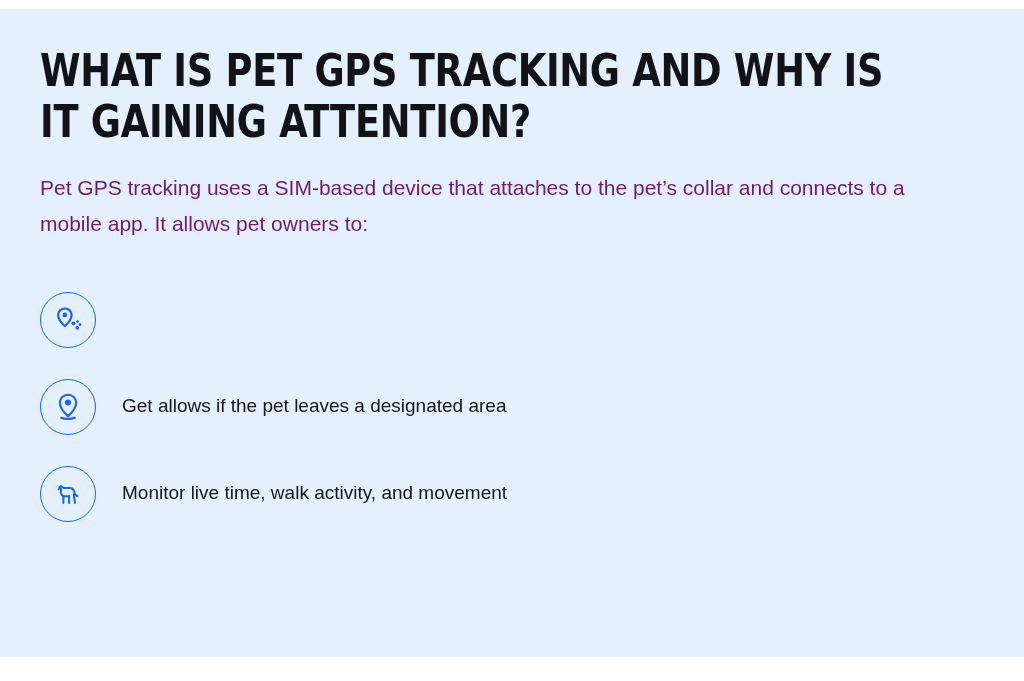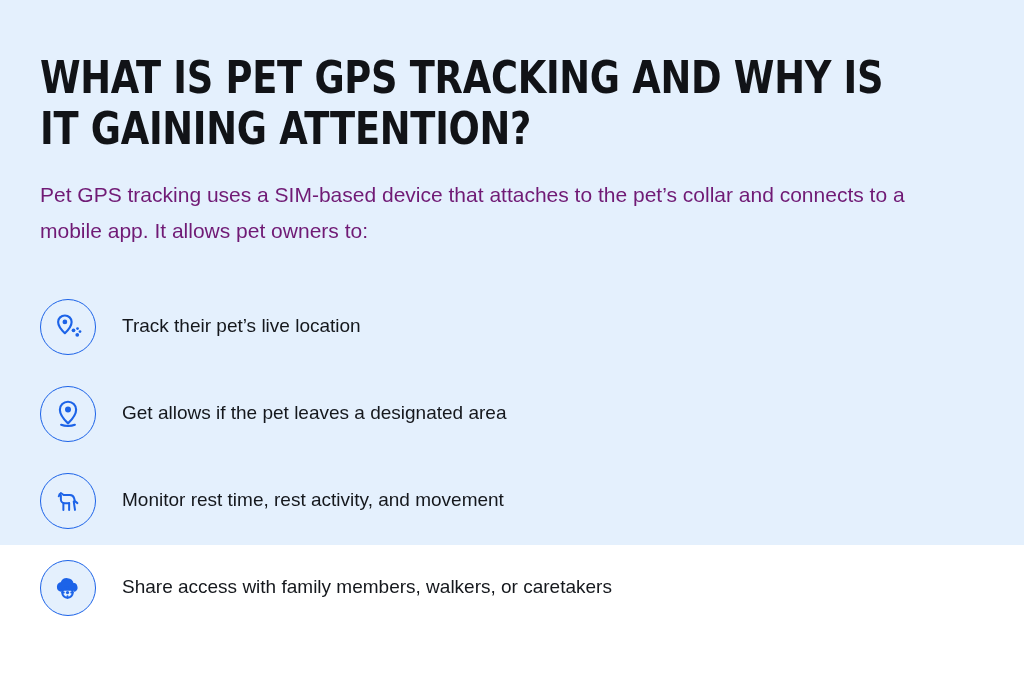--- a/index.html
+++ b/index.html
@@ -9,24 +9,25 @@
   body {
     width: 1024px;
     height: 681px;
     background: #ffffff;
     font-family: "Liberation Sans", sans-serif;
     overflow: hidden;
   }
   .page {
     position: relative;
     width: 1024px;
-    height: 545px;
+    height: 648px;
     background: #e4f0fd;
     box-sizing: border-box;
-    padding: 52px 40px 0 40px;
+    padding: 36px 40px 0 40px;
+    margin-top: 9px;
   }
   .heading {
     font-family: "DejaVu Sans Condensed", "Liberation Sans Narrow", "Liberation Sans", sans-serif;
     font-weight: 700;
     font-size: 44px;
     line-height: 1.17;
     letter-spacing: -0.3px;
     color: #111317;
     text-transform: uppercase;
     transform: scaleX(0.93);
@@ -89,21 +90,20 @@
       <span class="icon-badge">
         <svg width="30" height="30" viewBox="0 0 24 24" fill="none" stroke="#1c63e8" stroke-width="1.7" stroke-linecap="round" stroke-linejoin="round">
           <path d="M9.5 2.8c-3 0-5.4 2.3-5.4 5.2 0 3.8 5.4 9 5.4 9s5.4-5.2 5.4-9c0-2.9-2.4-5.2-5.4-5.2z"></path>
           <circle cx="9.5" cy="7.9" r="1.9" fill="#1c63e8" stroke="none"></circle>
           <circle cx="16.4" cy="14.6" r="1.5" fill="#1c63e8" stroke="none"></circle>
           <circle cx="19.6" cy="13.2" r="1.1" fill="#1c63e8" stroke="none"></circle>
           <circle cx="21.6" cy="15.6" r="1.1" fill="#1c63e8" stroke="none"></circle>
           <circle cx="19.4" cy="18.2" r="1.5" fill="#1c63e8" stroke="none"></circle>
         </svg>
       </span>
-      <span class="feature-text">Track their pet’s live location</span>
     </li>
 
     <li class="feature-row">
       <span class="icon-badge">
         <svg width="30" height="30" viewBox="0 0 24 24" fill="none" stroke="#1c63e8" stroke-width="1.7" stroke-linecap="round" stroke-linejoin="round">
           <path d="M12 2.2c-3.6 0-6.5 2.8-6.5 6.3 0 4.6 6.5 11 6.5 11s6.5-6.4 6.5-11c0-3.5-2.9-6.3-6.5-6.3z"></path>
           <circle cx="12" cy="8.4" r="2.4" fill="#1c63e8" stroke="none"></circle>
           <path d="M6.5 20.6c1.6.7 3.4 1 5.5 1s3.9-.3 5.5-1"></path>
         </svg>
       </span>
@@ -112,29 +112,18 @@
 
     <li class="feature-row">
       <span class="icon-badge">
         <svg width="30" height="30" viewBox="0 0 24 24" fill="none" stroke="#1c63e8" stroke-width="1.6" stroke-linecap="round" stroke-linejoin="round">
           <path d="M4.6 8.2l1.7-2.6 2.2 1.6h5.1c1.6 0 2.9 1.1 3.3 2.6l.6 2.3 2 1.6"></path>
           <path d="M6.3 7.5v3.2c0 1.7 1.3 3 3 3h3.6"></path>
           <path d="M8.3 13.5v5.6M12.9 13.5v5.6M16.6 12.4l1 6.7"></path>
           <circle cx="5.3" cy="6.6" r="0.9" fill="#1c63e8" stroke="none"></circle>
         </svg>
       </span>
-      <span class="feature-text">Monitor rest time, rest activity, and movement</span>
+      <span class="feature-text">Monitor live time, walk activity, and movement</span>
     </li>
 
-    <li class="feature-row">
-      <span class="icon-badge">
-        <svg width="30" height="30" viewBox="0 0 24 24" fill="none" stroke="#1c63e8" stroke-width="1.6" stroke-linecap="round" stroke-linejoin="round">
-          <path d="M6.4 14.2a3.2 3.2 0 0 1 .4-6.3 4.7 4.7 0 0 1 9 .8 2.9 2.9 0 0 1 1.6 5.4" fill="#1c63e8" stroke="#1c63e8"></path>
-          <circle cx="11.6" cy="15.6" r="4.2"></circle>
-          <circle cx="11.6" cy="15.6" r="1.3" fill="#1c63e8" stroke="none"></circle>
-          <path d="M11.6 11.4v1.2M11.6 18.6v1.2M7.4 15.6h1.2M14.6 15.6h1.2"></path>
-        </svg>
-      </span>
-      <span class="feature-text">Share access with family members, walkers, or caretakers</span>
-    </li>
 
   </ul>
 </div>
 
 </body></html>

